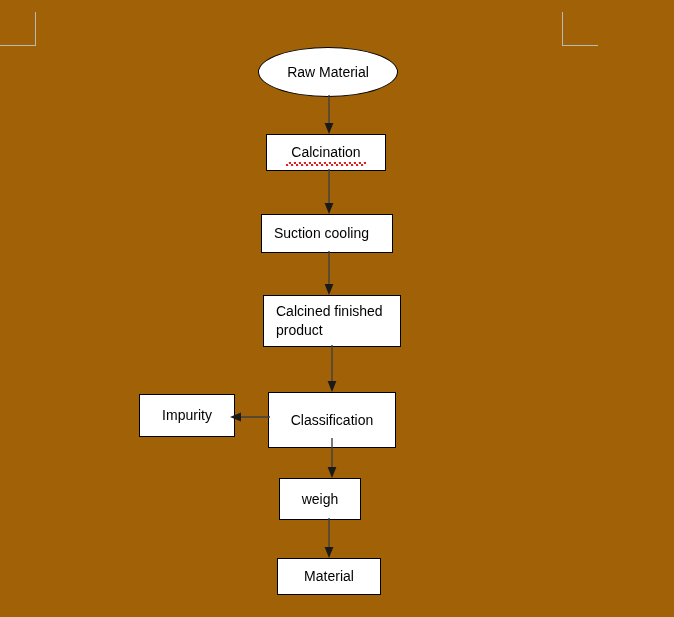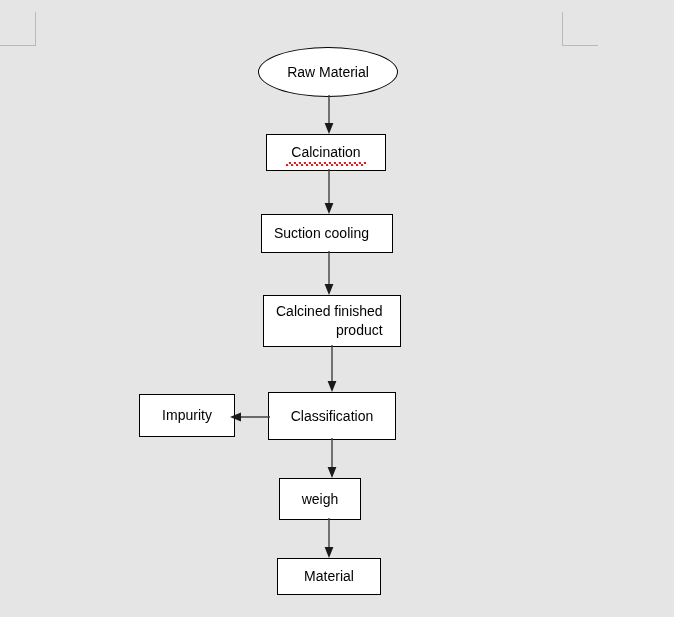--- a/index.html
+++ b/index.html
@@ -7,21 +7,21 @@
     padding: 0;
     background: #ffffff;
   }
   body {
     font-family: "Liberation Sans", sans-serif;
   }
   #canvas {
     position: relative;
     width: 674px;
     height: 617px;
-    background: #e5e5e5;
+    background: #a16207;
     overflow: hidden;
   }
 
   
   .corner-mark {
     position: absolute;
     pointer-events: none;
   }
   .corner-mark .v {
     position: absolute;
@@ -48,21 +48,20 @@
     display: flex;
     align-items: center;
   }
   .node.rect.center-text {
     justify-content: center;
   }
   .node.rect .node-label {
     display: block;
     padding: 0 12px;
     white-space: pre-line;
-    text-align: right;
   }
   .node.rect.center-text .node-label {
     padding: 0 6px;
     text-align: center;
   }
 
   .node.ellipse {
     border-radius: 50%;
     display: flex;
     align-items: center;
@@ -125,21 +124,21 @@
 
   <div class="node rect" style="left:261px; top:214px; width:132px; height:39px;">
     <span class="node-label">Suction cooling</span>
   </div>
 
   <div class="node rect" style="left:263px; top:295px; width:138px; height:52px;">
     <span class="node-label">Calcined finished
 product</span>
   </div>
 
-  <div class="node rect center-text" style="left:268px; top:392px; width:128px; height:48px;">
+  <div class="node rect center-text" style="left:268px; top:392px; width:128px; height:56px;">
     <span class="node-label">Classification</span>
   </div>
 
   <div class="node rect center-text" style="left:139px; top:394px; width:96px; height:43px;">
     <span class="node-label">Impurity</span>
   </div>
 
   <div class="node rect center-text" style="left:279px; top:478px; width:82px; height:42px;">
     <span class="node-label">weigh</span>
   </div>

